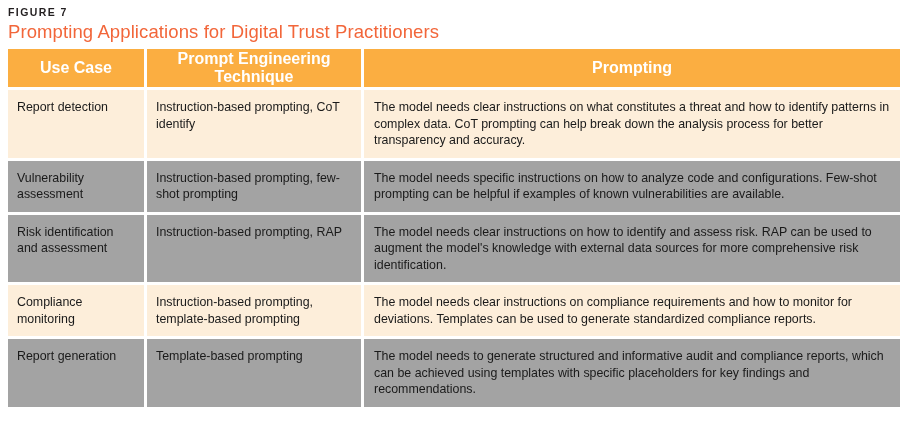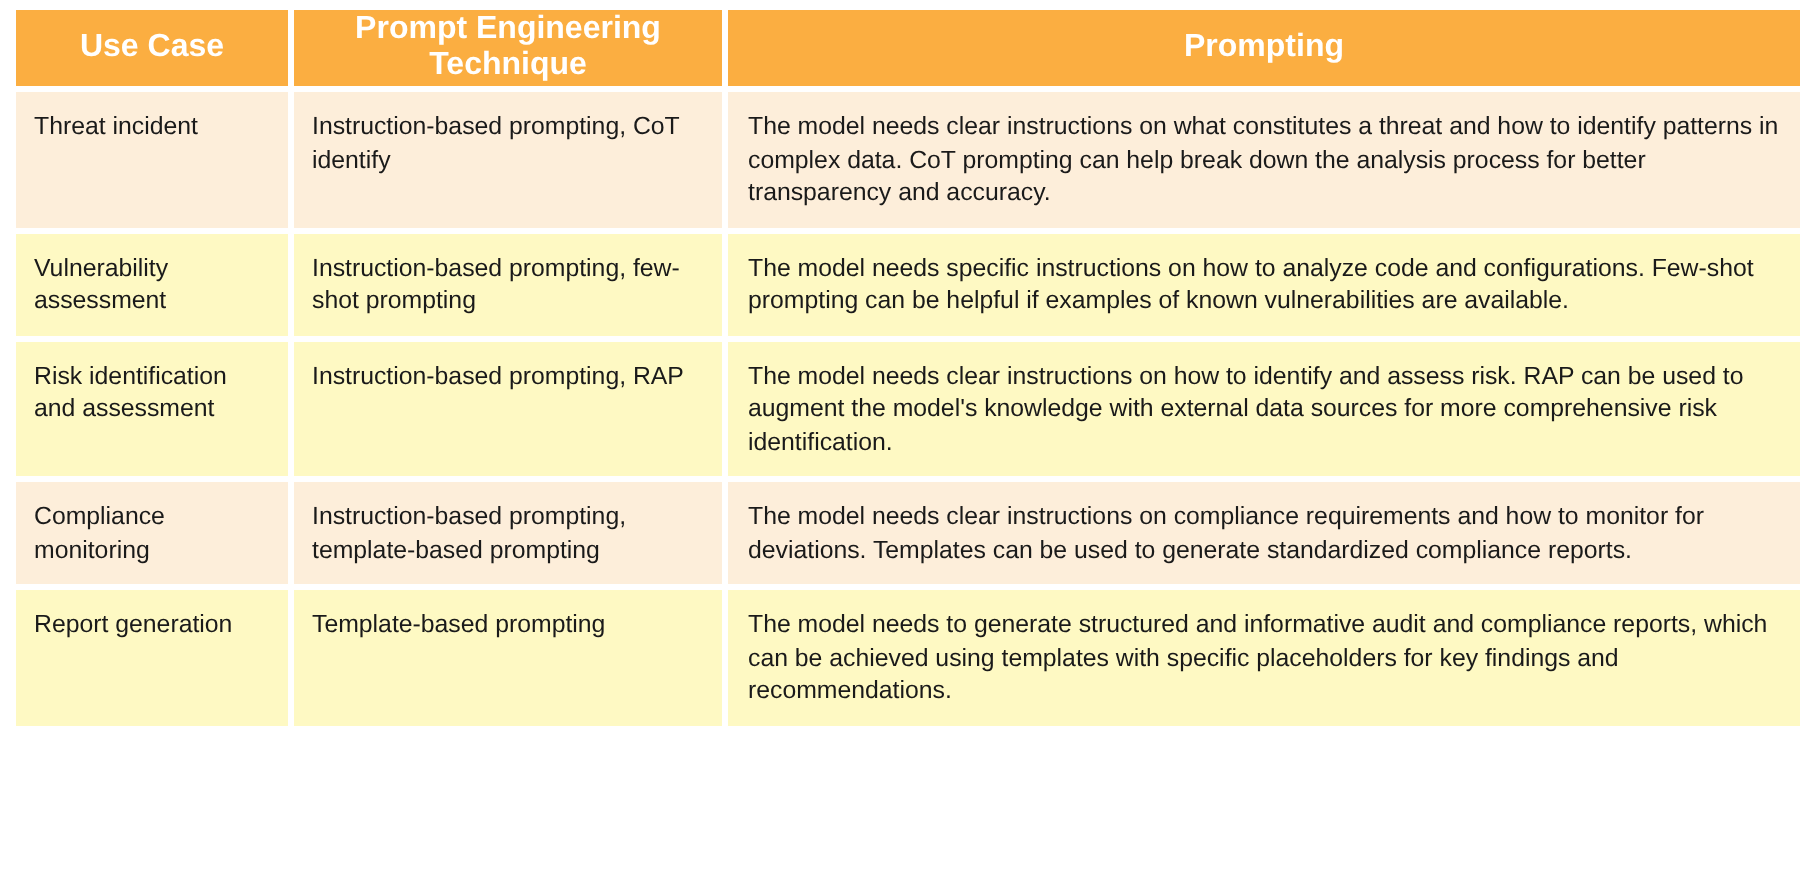--- a/index.html
+++ b/index.html
@@ -72,44 +72,48 @@
     vertical-align: top;
     padding: 9px 10px 9px 9px;
     border-right: 3px solid #ffffff;
     border-top: 3px solid #ffffff;
     box-sizing: border-box;
   }
   tbody td:last-child { border-right: none; }
   tbody td.rationale { padding-left: 10px; margin-top: 36px; }
 
   tbody tr.odd td { background: #fdeeda; }
-  tbody tr.even td { background: #fef9c3; }
+  tbody tr.even td { background: #a3a3a3; }
 </style>
 </head>
 <body>
 
 <div class="figure">
 
+  <div class="fig-header">
+    <div class="fig-label">FIGURE 7</div>
+    <div class="fig-title">Prompting Applications for Digital Trust Practitioners</div>
+  </div>
 
   <table class="fig-table">
     <colgroup>
       <col class="c1">
       <col class="c2">
       <col class="c3">
     </colgroup>
     <thead>
       <tr>
         <th>Use Case</th>
         <th>Prompt Engineering Technique</th>
         <th>Prompting</th>
       </tr>
     </thead>
     <tbody>
       <tr class="odd">
-        <td class="use-case">Threat incident</td>
+        <td class="use-case">Report detection</td>
         <td class="technique">Instruction-based prompting, CoT identify</td>
         <td class="rationale">The model needs clear instructions on what constitutes a threat and how to identify patterns in complex data. CoT prompting can help break down the analysis process for better transparency and accuracy.</td>
       </tr>
       <tr class="even">
         <td class="use-case">Vulnerability assessment</td>
         <td class="technique">Instruction-based prompting, few-shot prompting</td>
         <td class="rationale">The model needs specific instructions on how to analyze code and configurations. Few-shot prompting can be helpful if examples of known vulnerabilities are available.</td>
       </tr>
       <tr class="even">
         <td class="use-case">Risk identification and assessment</td>

